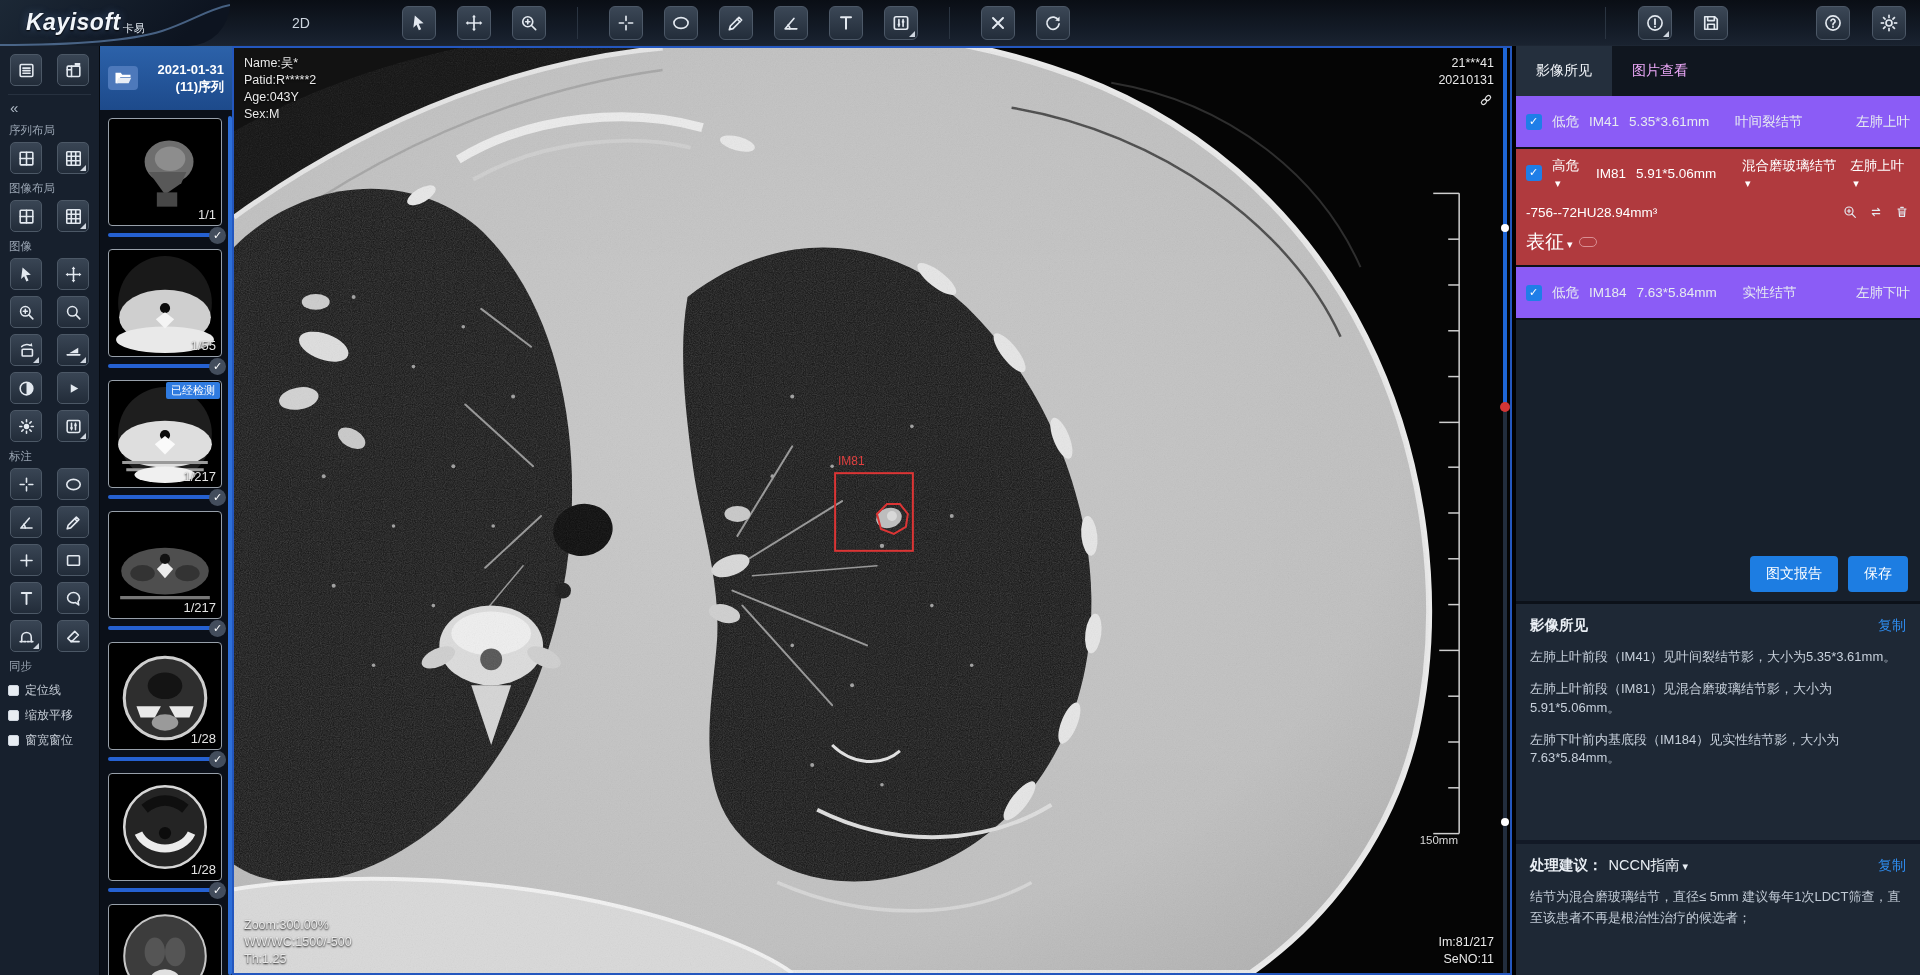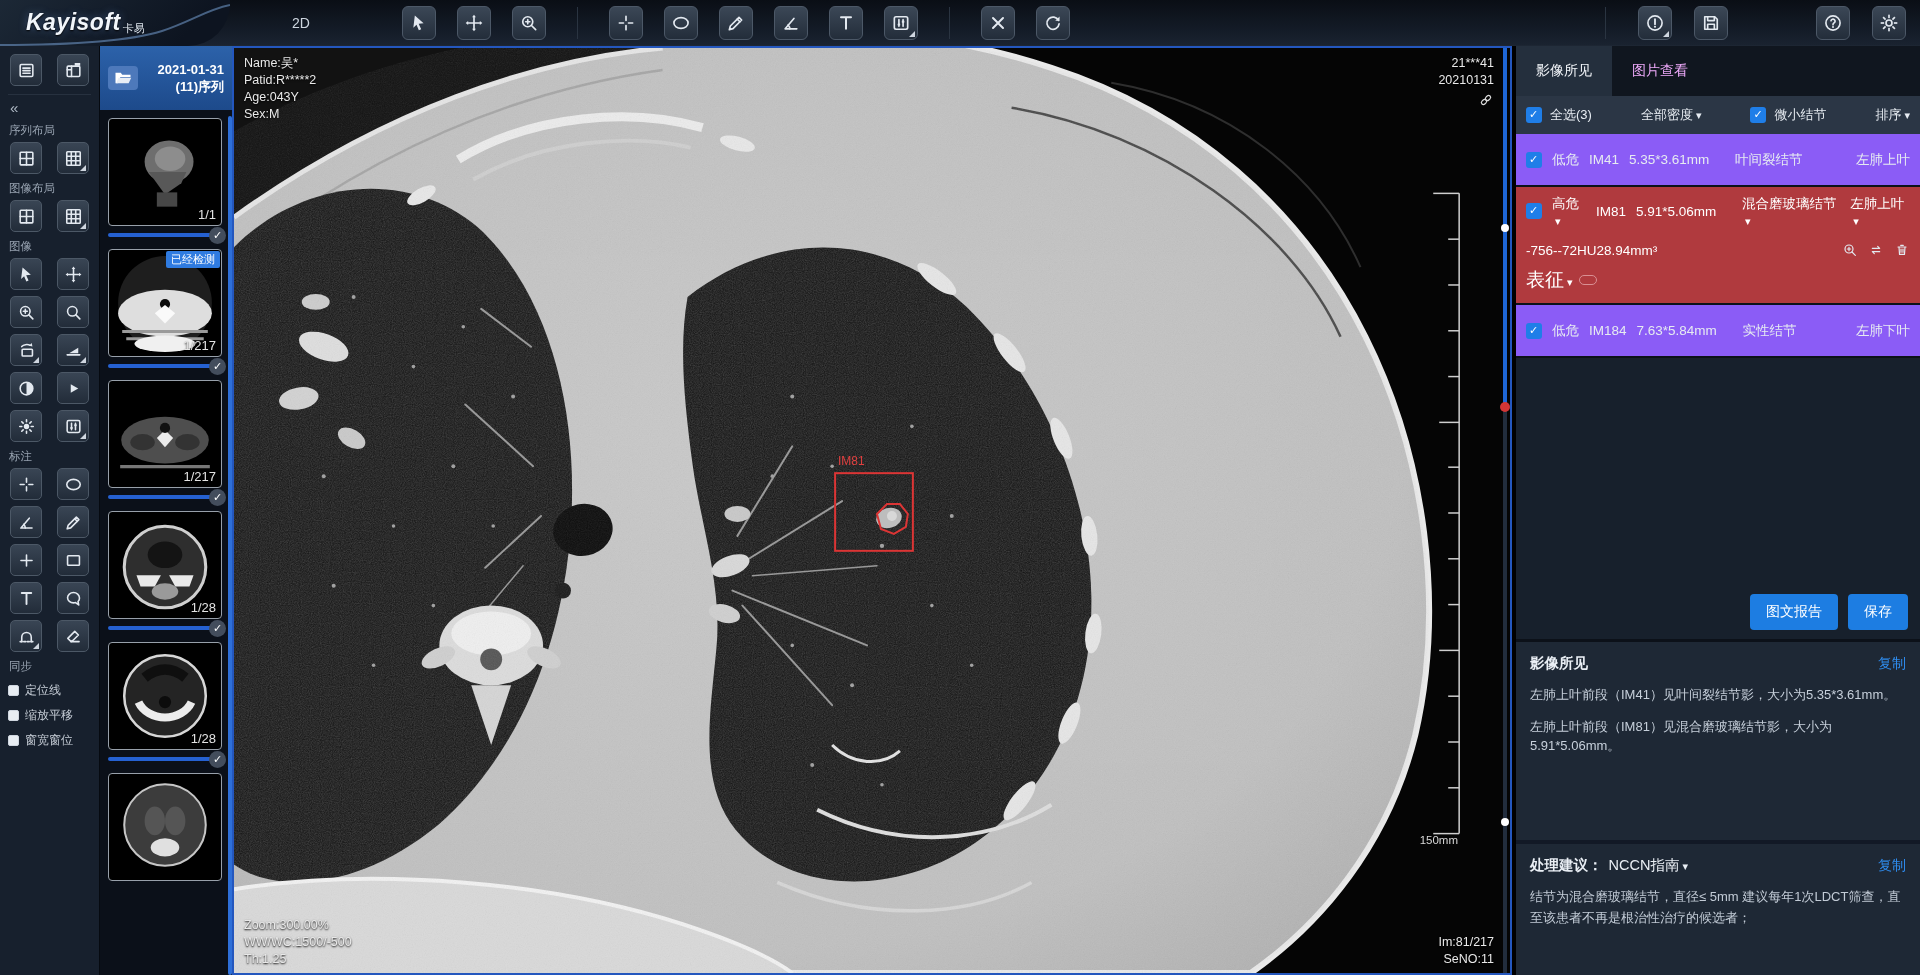--- a/index.html
+++ b/index.html
@@ -470,20 +470,37 @@
         </div>
       <div class="th-bar">
           <span class="line"></span>
           <span class="tick"></span>
         </div>
     </div>
     <div class="th-item">
       <div class="th-img">
           <svg viewBox="0 0 104 104">
             <rect width="104" height="104" fill="#000"></rect>
+            <circle cx="52" cy="52" r="46" fill="#191919"></circle>
+            <ellipse cx="52" cy="66" rx="45" ry="27" fill="#cfcfcf"></ellipse>
+            <ellipse cx="52" cy="88" rx="48" ry="13" fill="#e9e9e9"></ellipse>
+            <circle cx="52" cy="57" r="5" fill="#0a0a0a"></circle>
+            <path d="M43 68l9 9 9-9-9-7z" fill="#f4f4f4"></path>
+          </svg>
+        <span class="th-label">1/55</span>
+        </div>
+      <div class="th-bar">
+          <span class="line"></span>
+          <span class="tick"></span>
+        </div>
+    </div>
+    <div class="th-item">
+      <div class="th-img">
+          <svg viewBox="0 0 104 104">
+            <rect width="104" height="104" fill="#000"></rect>
             <circle cx="52" cy="52" r="46" fill="#1e1e1e"></circle>
             <ellipse cx="52" cy="62" rx="46" ry="23" fill="#dedede"></ellipse>
             <path d="M10 80h84M14 87h76" stroke="#9a9a9a" stroke-width="3"></path>
             <ellipse cx="52" cy="92" rx="30" ry="8" fill="#f0f0f0"></ellipse>
             <circle cx="52" cy="53" r="5" fill="#0c0c0c"></circle>
             <path d="M42 62l10 10 10-10-10-8z" fill="#fafafa"></path>
           </svg>
         <span class="th-badge">已经检测</span>
         <span class="th-label">1/217</span>
         </div>
@@ -741,31 +758,20 @@
     <div class="sl-dot d2"></div>
   </div>
 </main>
 
 <aside class="panel">
   <div class="tabs">
     <div class="tab active">影像所见</div>
     <div class="tab">图片查看</div>
   </div>
 
-  <div class="filterbar">
-    <span class="cb"></span>
-    <span>全选(3)</span>
-    <span class="f-spacer"></span>
-    <span class="caret">全部密度</span>
-    <span class="f-spacer"></span>
-    <span class="cb"></span>
-    <span>微小结节</span>
-    <span class="f-spacer"></span>
-    <span class="caret">排序</span>
-  </div>
 
   <div class="rows">
     <div class="nrow">
       <span class="cb"></span>
       <span>低危</span>
       <span>IM41</span>
       <span class="sz">5.35*3.61mm</span>
       <span>叶间裂结节</span>
       <span class="loc">左肺上叶</span>
     </div>
@@ -817,20 +823,21 @@
     <button class="btn">保存</button>
   </div>
 
   <div class="findings">
     <div class="sec-head">
       <span class="sec-title">影像所见</span>
       <span class="copy-link">复制</span>
     </div>
     <p class="fp">左肺上叶前段（IM41）见叶间裂结节影，大小为5.35*3.61mm。</p>
     <p class="fp">左肺上叶前段（IM81）见混合磨玻璃结节影，大小为5.91*5.06mm。</p>
+    <p class="fp">左肺下叶前内基底段（IM184）见实性结节影，大小为7.63*5.84mm。</p>
   </div>
 
   <div class="advice">
     <div class="adv-head">
       <span class="sec-title">处理建议：</span>
       <span class="adv-guide caret">NCCN指南</span>
       <span class="copy-link">复制</span>
     </div>
     <p class="ap">结节为混合磨玻璃结节，直径≤ 5mm 建议每年1次LDCT筛查，直至该患者不再是根治性治疗的候选者；</p>
   </div>

